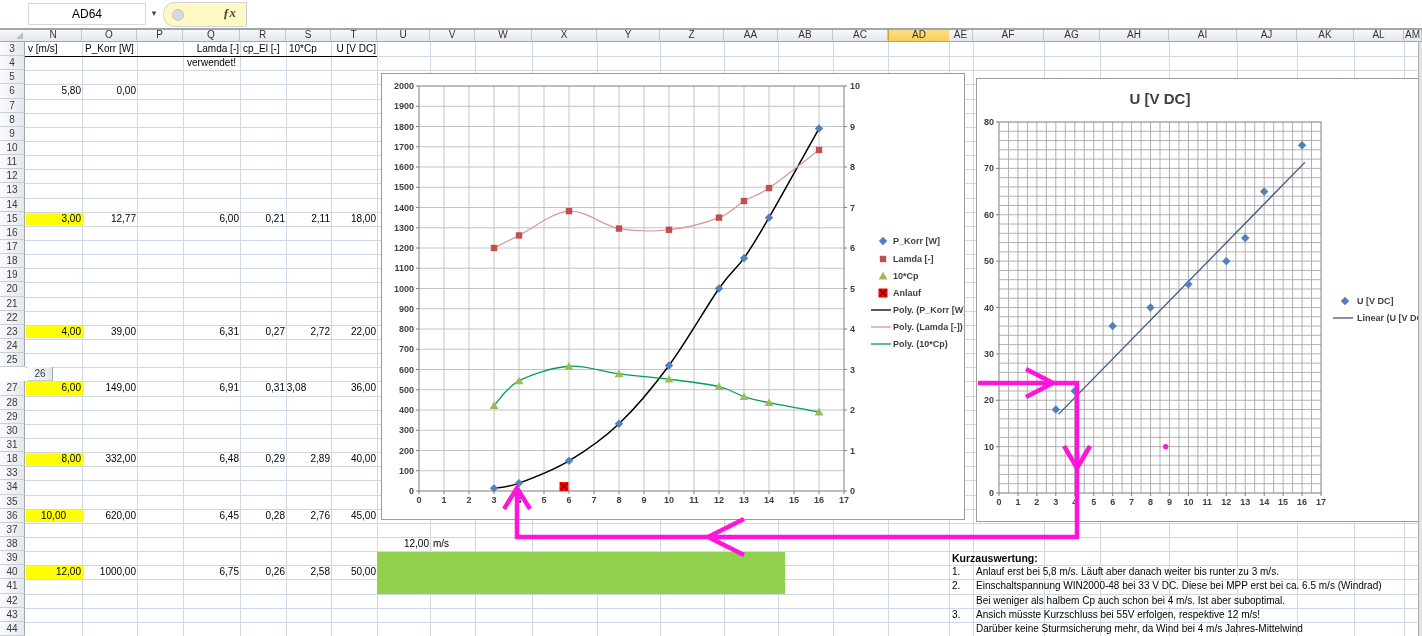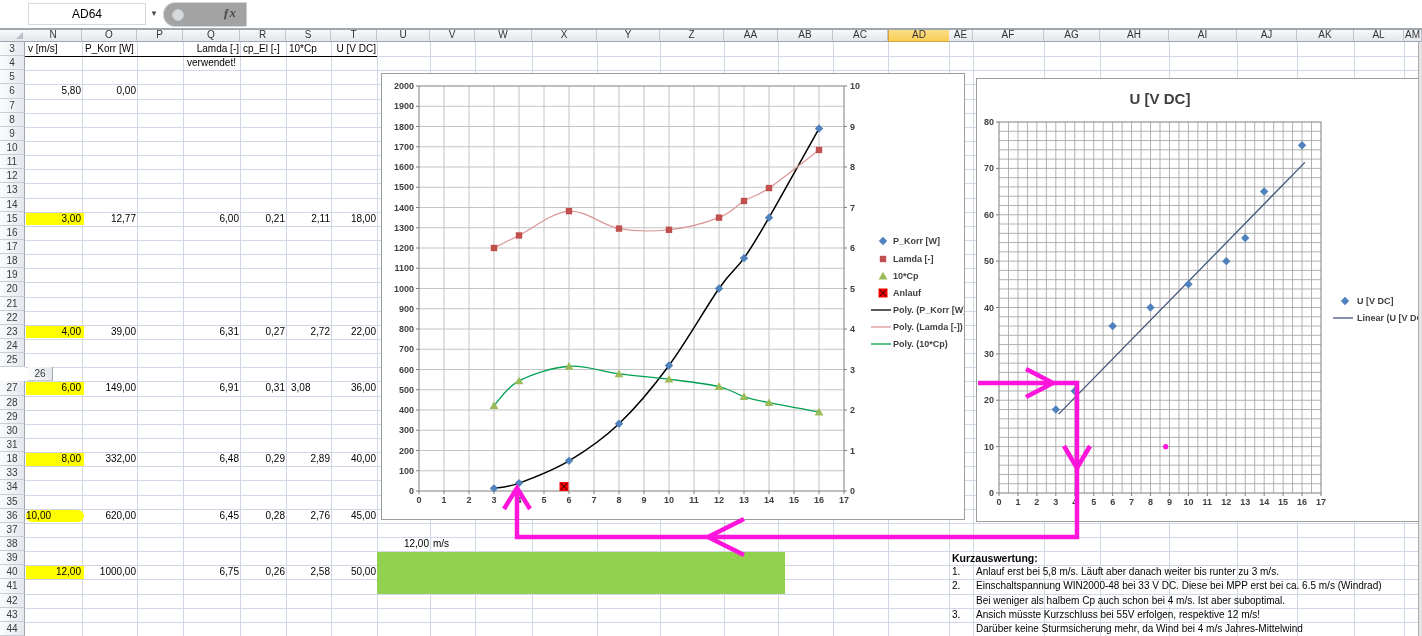--- a/index.html
+++ b/index.html
@@ -5,21 +5,21 @@
   html,body{margin:0;padding:0;background:#fff;}
   .app{position:relative;width:1422px;height:636px;overflow:hidden;
        font-family:"Liberation Sans",sans-serif;background:#fff;}
   
   .topbar{position:absolute;left:0;top:0;width:1422px;height:28px;background:#fff;
           border-bottom:2px solid #9FA6AD;z-index:8;}
   .namebox{position:absolute;left:28px;top:3px;width:116px;height:20px;background:#fff;
            border:1px solid #D5D9DE;text-align:center;font-size:12px;line-height:20px;color:#000;}
   .nb-drop{position:absolute;left:146px;top:3px;width:16px;height:20px;font-size:9px;color:#444;
            text-align:center;line-height:20px;}
-  .fxcapsule{position:absolute;left:163px;top:2px;width:82px;height:23px;background:#a3a3a3;
+  .fxcapsule{position:absolute;left:163px;top:2px;width:82px;height:23px;background:#fef9c3;
              border:1px solid #D2D6DA;border-right:none;border-radius:12px 0 0 12px;}
   .fxcircle{position:absolute;left:8px;top:6px;width:10px;height:10px;border-radius:50%;
             background:#D6DADD;border:1px solid #C3C8CC;}
   .fxglyph{position:absolute;right:10px;top:2px;font-family:"Liberation Serif",serif;
            font-style:italic;font-weight:700;font-size:13px;color:#4A4A4A;}
   .fbar{position:absolute;left:246px;top:2px;right:0;height:24px;background:#fff;
         border-left:1px solid #C8CCD0;}
   
   #col-headers{position:absolute;left:0;top:28px;width:1422px;height:14px;z-index:7;}
   .colh{position:absolute;top:0;height:13px;background:linear-gradient(#FAFBFC,#E3E8ED);
@@ -224,29 +224,29 @@
         <div class="cell" style="left: 26px; top: 283.857px; height: 12.5429px; line-height: 12.5429px; width: 55px; text-align: right; padding-right: 3px; background: rgb(255, 255, 0);">4,00</div>
         <div class="cell" style="left: 83px; top: 283.857px; height: 12.5429px; line-height: 12.5429px; width: 53px; text-align: right; padding-right: 3px;">39,00</div>
         <div class="cell" style="left: 184px; top: 283.857px; height: 12.5429px; line-height: 12.5429px; width: 55px; text-align: right; padding-right: 3px;">6,31</div>
         <div class="cell" style="left: 241px; top: 283.857px; height: 12.5429px; line-height: 12.5429px; width: 44px; text-align: right; padding-right: 3px;">0,27</div>
         <div class="cell" style="left: 287px; top: 283.857px; height: 12.5429px; line-height: 12.5429px; width: 43px; text-align: right; padding-right: 3px;">2,72</div>
         <div class="cell" style="left: 332px; top: 283.857px; height: 12.5429px; line-height: 12.5429px; width: 44px; text-align: right; padding-right: 3px;">22,00</div>
         <div class="cell" style="left: 26px; top: 340.429px; height: 12.5429px; line-height: 12.5429px; width: 55px; text-align: right; padding-right: 3px; background: rgb(255, 255, 0);">6,00</div>
         <div class="cell" style="left: 83px; top: 340.429px; height: 12.5429px; line-height: 12.5429px; width: 53px; text-align: right; padding-right: 3px;">149,00</div>
         <div class="cell" style="left: 184px; top: 340.429px; height: 12.5429px; line-height: 12.5429px; width: 55px; text-align: right; padding-right: 3px;">6,91</div>
         <div class="cell" style="left: 241px; top: 340.429px; height: 12.5429px; line-height: 12.5429px; width: 44px; text-align: right; padding-right: 3px;">0,31</div>
-        <div class="cell" style="left: 291px; top: 340.429px; height: 12.5429px; line-height: 12.5429px; width: 43px; text-align: left; padding-right: 3px;">3,08</div>
+        <div class="cell" style="left: 275px; top: 340.429px; height: 12.5429px; line-height: 12.5429px; width: 43px; text-align: center; padding-right: 3px;">3,08</div>
         <div class="cell" style="left: 332px; top: 340.429px; height: 12.5429px; line-height: 12.5429px; width: 44px; text-align: right; padding-right: 3px;">36,00</div>
         <div class="cell" style="left: 26px; top: 411.143px; height: 12.5429px; line-height: 12.5429px; width: 55px; text-align: right; padding-right: 3px; background: rgb(255, 255, 0);">8,00</div>
         <div class="cell" style="left: 83px; top: 411.143px; height: 12.5429px; line-height: 12.5429px; width: 53px; text-align: right; padding-right: 3px;">332,00</div>
         <div class="cell" style="left: 184px; top: 411.143px; height: 12.5429px; line-height: 12.5429px; width: 55px; text-align: right; padding-right: 3px;">6,48</div>
         <div class="cell" style="left: 241px; top: 411.143px; height: 12.5429px; line-height: 12.5429px; width: 44px; text-align: right; padding-right: 3px;">0,29</div>
         <div class="cell" style="left: 287px; top: 411.143px; height: 12.5429px; line-height: 12.5429px; width: 43px; text-align: right; padding-right: 3px;">2,89</div>
         <div class="cell" style="left: 332px; top: 411.143px; height: 12.5429px; line-height: 12.5429px; width: 44px; text-align: right; padding-right: 3px;">40,00</div>
-        <div class="cell" style="left: 26px; top: 467.714px; height: 12.5429px; line-height: 12.5429px; width: 55px; text-align: left; padding-right: 3px; background: rgb(255, 255, 0); border-radius: 6px;">10,00</div>
+        <div class="cell" style="left: 26px; top: 467.714px; height: 12.5429px; line-height: 12.5429px; width: 55px; text-align: center; padding-right: 3px; background: rgb(255, 255, 0);">10,00</div>
         <div class="cell" style="left: 83px; top: 467.714px; height: 12.5429px; line-height: 12.5429px; width: 53px; text-align: right; padding-right: 3px;">620,00</div>
         <div class="cell" style="left: 184px; top: 467.714px; height: 12.5429px; line-height: 12.5429px; width: 55px; text-align: right; padding-right: 3px;">6,45</div>
         <div class="cell" style="left: 241px; top: 467.714px; height: 12.5429px; line-height: 12.5429px; width: 44px; text-align: right; padding-right: 3px;">0,28</div>
         <div class="cell" style="left: 287px; top: 467.714px; height: 12.5429px; line-height: 12.5429px; width: 43px; text-align: right; padding-right: 3px;">2,76</div>
         <div class="cell" style="left: 332px; top: 467.714px; height: 12.5429px; line-height: 12.5429px; width: 44px; text-align: right; padding-right: 3px;">45,00</div>
         <div class="cell" style="left: 26px; top: 524.286px; height: 12.5429px; line-height: 12.5429px; width: 55px; text-align: right; padding-right: 3px; background: rgb(255, 255, 0);">12,00</div>
         <div class="cell" style="left: 83px; top: 524.286px; height: 12.5429px; line-height: 12.5429px; width: 53px; text-align: right; padding-right: 3px;">1000,00</div>
         <div class="cell" style="left: 184px; top: 524.286px; height: 12.5429px; line-height: 12.5429px; width: 55px; text-align: right; padding-right: 3px;">6,75</div>
         <div class="cell" style="left: 241px; top: 524.286px; height: 12.5429px; line-height: 12.5429px; width: 44px; text-align: right; padding-right: 3px;">0,26</div>
         <div class="cell" style="left: 287px; top: 524.286px; height: 12.5429px; line-height: 12.5429px; width: 43px; text-align: right; padding-right: 3px;">2,58</div>

